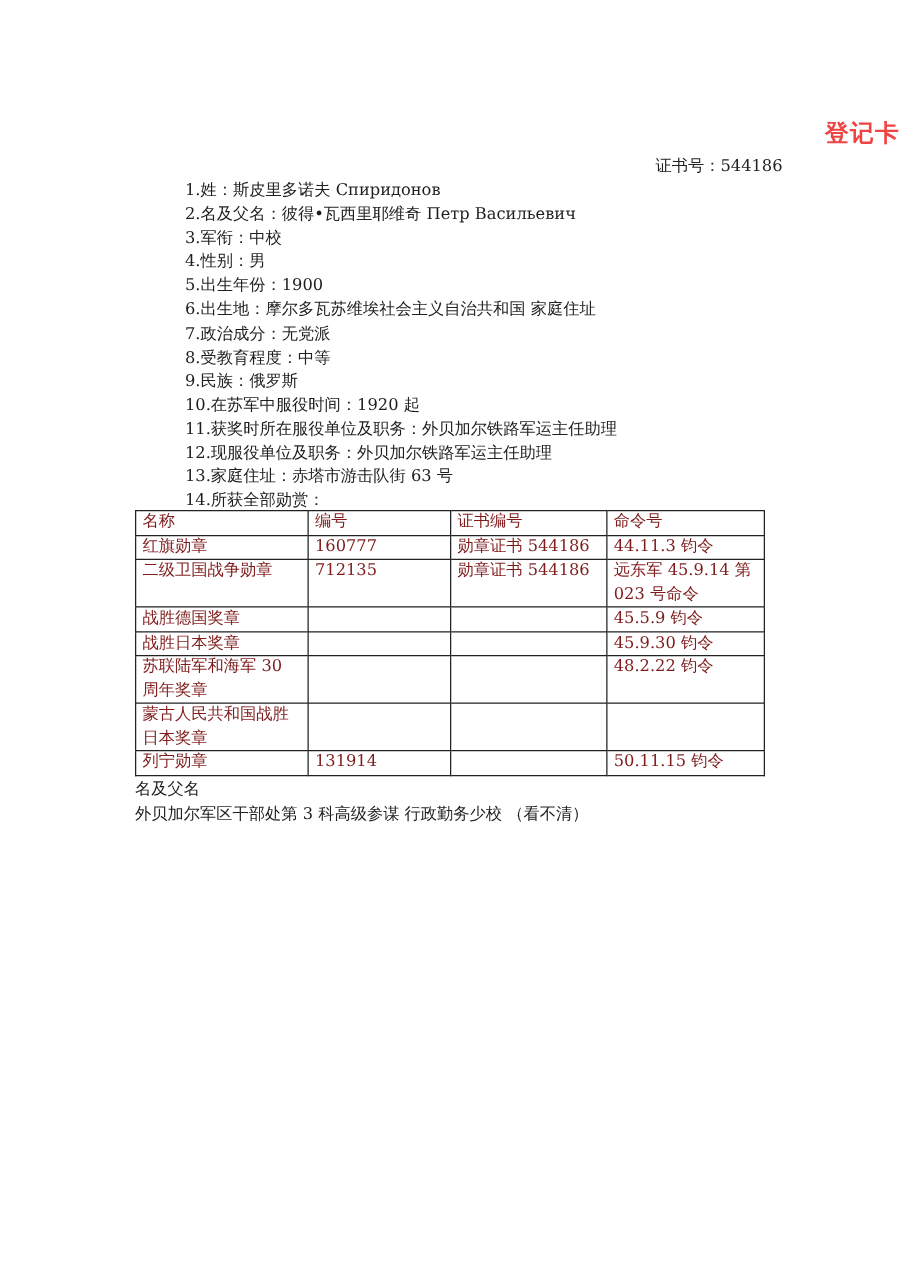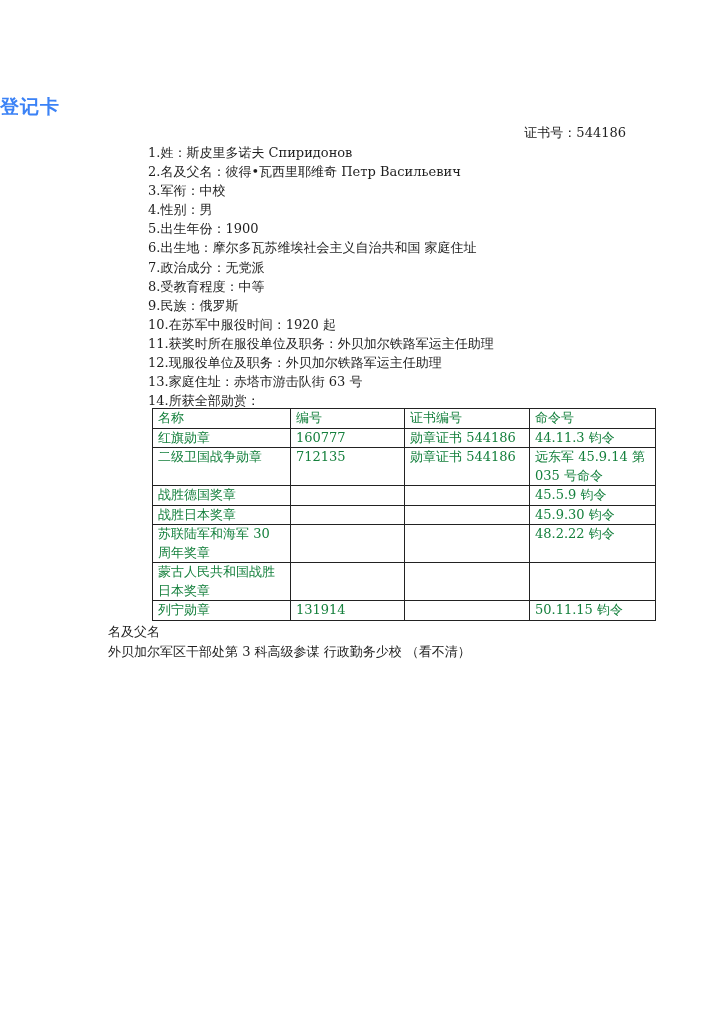--- a/index.html
+++ b/index.html
@@ -12,26 +12,26 @@
     color: #1a1a1a;
   }
   .page {
     position: absolute; left: 0; top: 0;
     width: 720px; height: 1018px;
   }
   .title {
     position: absolute;
     left: 0; width: 720px;
     top: 94px;
-    text-align: left;
+    text-align: right;
     font-family: "DejaVu Sans", "Liberation Sans", sans-serif;
     font-weight: bold;
     font-size: 19px;
     letter-spacing: 1px;
-    color: #3b82f6;
+    color: #ef4444;
   }
   .cert-no {
     position: absolute;
     right: 94px;
     top: 124px;
     font-size: 13px;
     color: #222;
   }
   .fields {
     position: absolute;
@@ -42,23 +42,22 @@
     color: #1e1e1e;
   }
   .field-line { white-space: nowrap; height: 19.1px; margin-left: 40px; }
   table.awards {
     position: absolute;
     left: 108px;
     top: 408px;
     width: 503px;
     border-collapse: collapse;
     font-size: 13px;
-    color: #15803d;
+    color: #7f1d1d;
     table-layout: fixed;
-    margin-left: 44px;
   }
   table.awards td, table.awards th {
     border: 1px solid #222;
     padding: 0 5px;
     text-align: left;
     vertical-align: top;
     font-weight: normal;
     line-height: 18.5px;
   }
   table.awards th { height: 18px; }
@@ -119,21 +118,21 @@
       <tr class="r1">
         <td>红旗勋章</td>
         <td>160777</td>
         <td>勋章证书 544186</td>
         <td>44.11.3 钧令</td>
       </tr>
       <tr class="r2">
         <td>二级卫国战争勋章</td>
         <td>712135</td>
         <td>勋章证书 544186</td>
-        <td>远东军 45.9.14 第 035 号命令</td>
+        <td>远东军 45.9.14 第 023 号命令</td>
       </tr>
       <tr class="r1">
         <td>战胜德国奖章</td>
         <td></td>
         <td></td>
         <td>45.5.9 钧令</td>
       </tr>
       <tr class="r1">
         <td>战胜日本奖章</td>
         <td></td>

